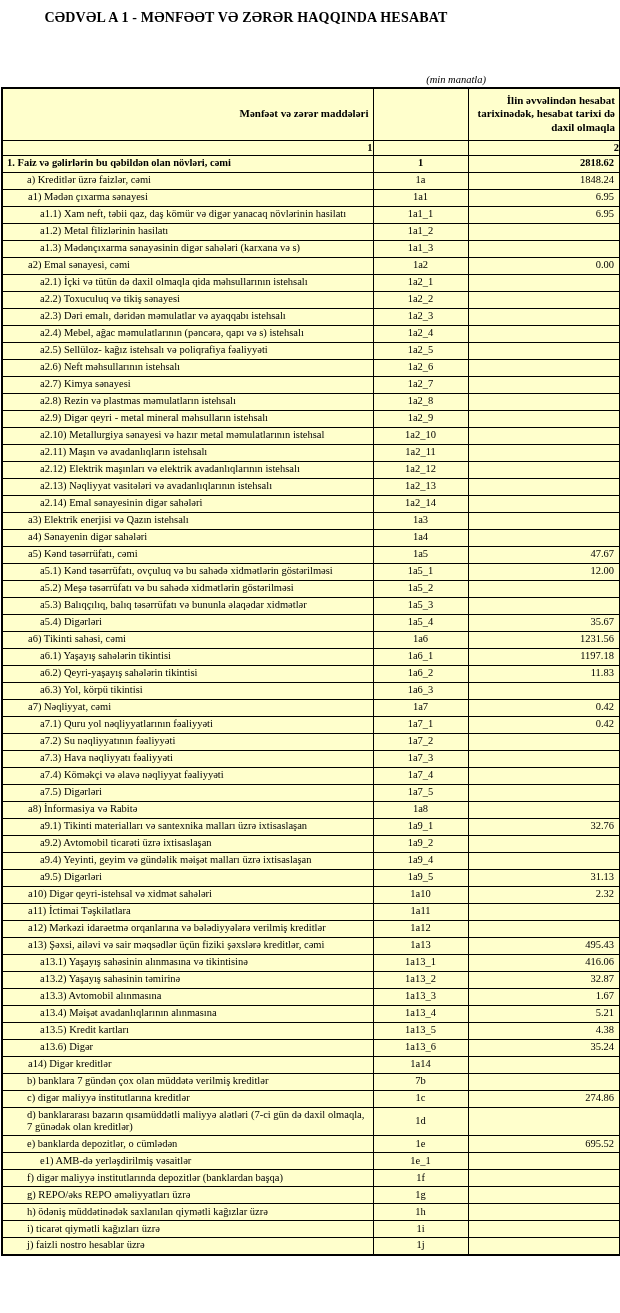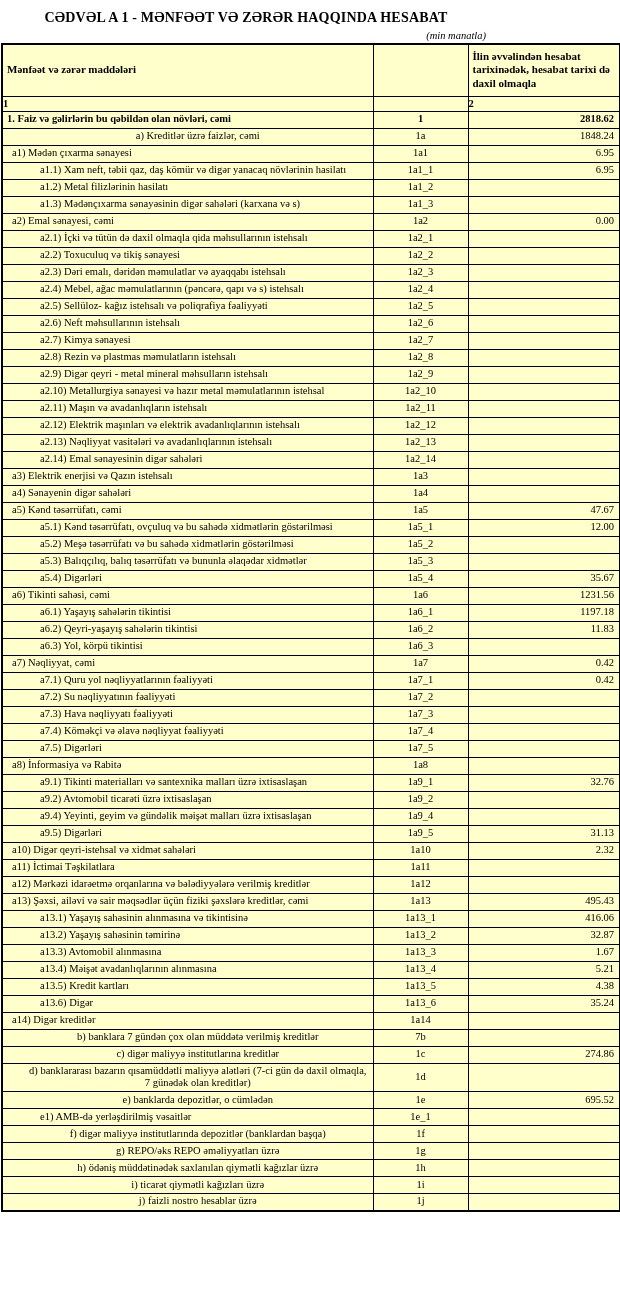--- a/index.html
+++ b/index.html
@@ -15,20 +15,21 @@
     font-weight: bold;
     font-size: 14px;
     padding: 10px 0 4px 0;
     letter-spacing: 0.2px;
   }
   .unit-note {
     text-align: right;
     font-style: italic;
     font-size: 10.5px;
     padding: 0 6px 2px 0;
+    margin-top: 44px;
   }
   table.report {
     border-collapse: collapse;
     table-layout: fixed;
     width: 618px;
     margin: 0 1px;
     border: 2px solid #000;
   }
   th, td {
     border: 1px solid #000;
@@ -36,36 +37,36 @@
     font-size: 10.5px;
     vertical-align: middle;
     overflow: hidden;
   }
   col.col-items { width: 371px; }
   col.col-code  { width: 95px;  }
   col.col-value { width: 152px; }
   thead tr.main-head { height: 52px; }
   thead th {
     font-weight: bold;
-    text-align: left;
+    text-align: right;
     font-size: 11px;
     padding: 2px 4px;
     line-height: 1.25;
   }
   thead tr.sub-head th {
     font-size: 10.5px;
     padding: 0;
     height: 14px;
     line-height: 14px;
   }
   tbody td { height: 17px; line-height: 1.22; }
   td.cell-label { text-align: left; padding: 1px 4px 1px 4px; }
   td.cell-label.lvl0 { padding-left: 4px; }
-  td.cell-label.lvl1 { padding-left: 24px; text-align: center; }
-  td.cell-label.lvl2 { padding-left: 9px; }
+  td.cell-label.lvl1 { padding-left: 24px; }
+  td.cell-label.lvl2 { padding-left: 25px; }
   td.cell-label.lvl3 { padding-left: 37px; }
   td.cell-code  { text-align: center; padding: 1px 2px; }
   td.cell-value { text-align: right; padding: 1px 5px 1px 2px; }
   tr.bold-row td { font-weight: bold; margin-left: 24px; }
 </style>
 </head>
 <body style="background: rgb(255, 255, 255);">
 
 <div class="page">
   <div class="report-title">CƏDVƏL A 1 - MƏNFƏƏT VƏ ZƏRƏR HAQQINDA HESABAT</div>

